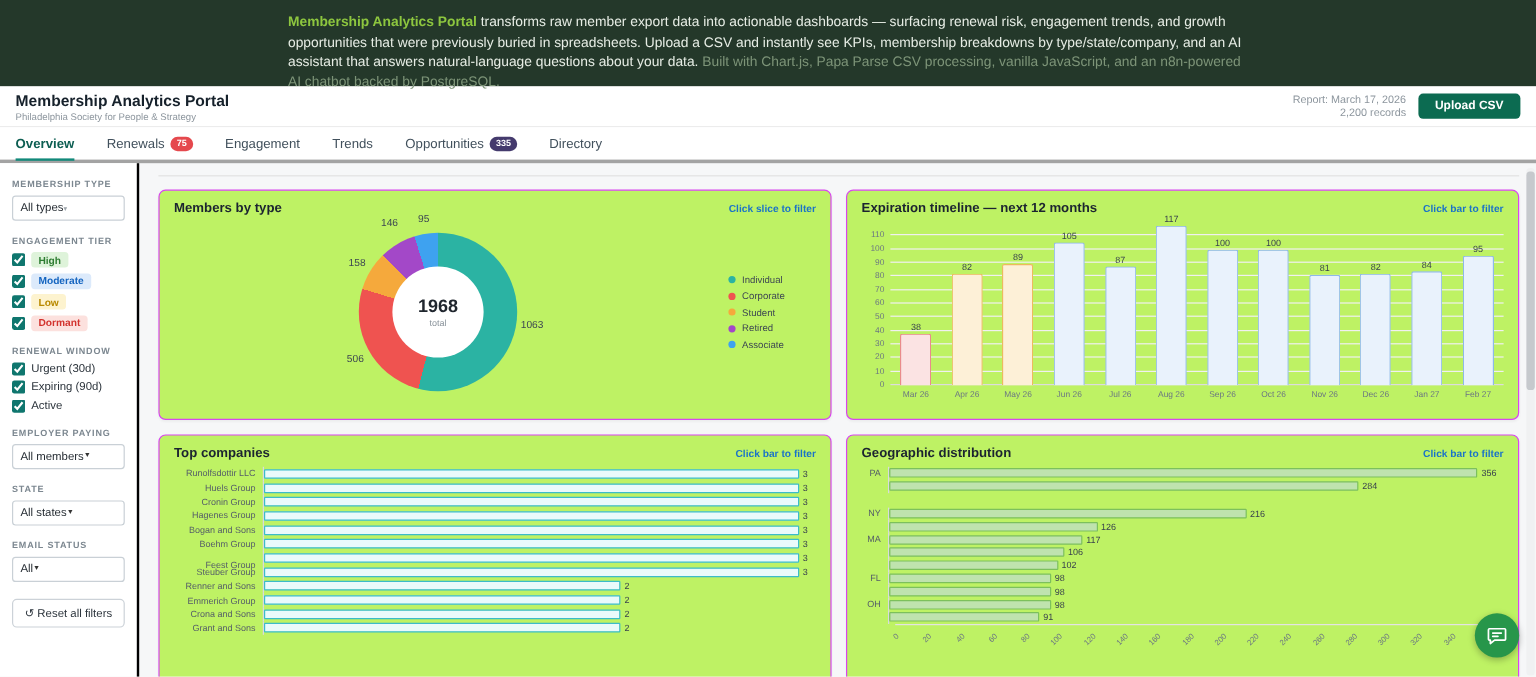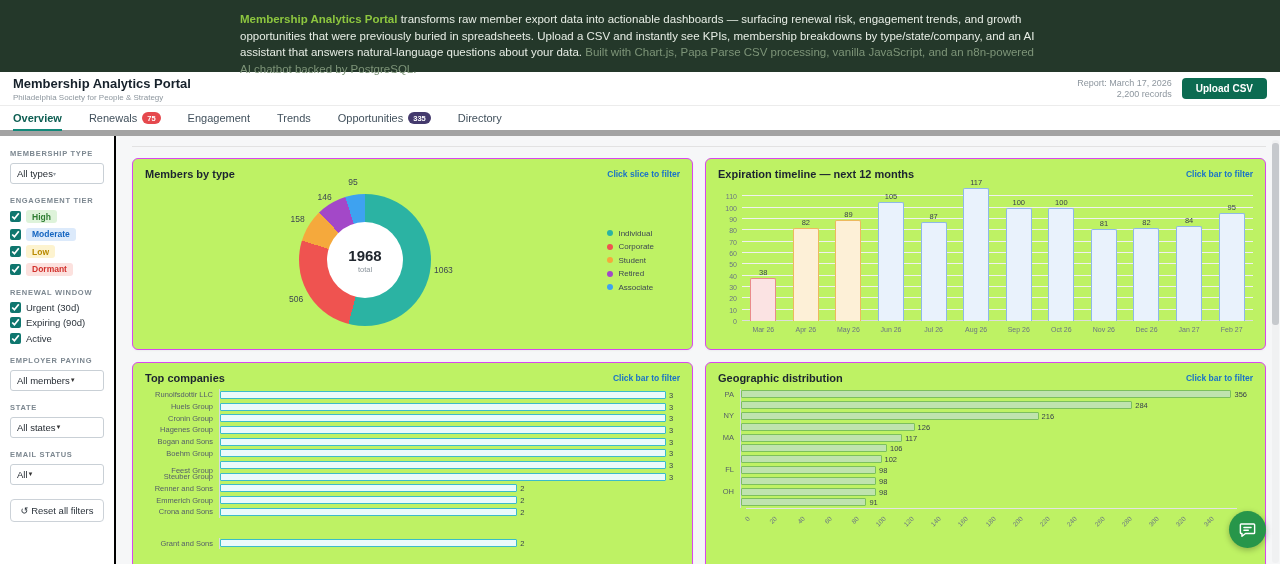--- a/index.html
+++ b/index.html
@@ -15,21 +15,21 @@
 
   
   .header{height:34px;background:#fff;display:flex;align-items:center;padding:0 13px;border-bottom:1px solid #ececec}
   .h-title{font-size:13px;font-weight:bold;color:#16212b}
   .h-sub{font-size:8px;color:#8d969e;margin-top:2px}
   .h-right{margin-left:auto;display:flex;align-items:center;gap:10px}
   .h-meta{text-align:right;font-size:9px;color:#8d969e;line-height:11px}
   .upload-btn{background:#0c6b51;color:#fff;font-size:10px;font-weight:bold;padding:5px 14px;border:none;border-radius:4px;font-family:inherit}
 
   
-  .nav{height:30px;background:#fff;border-bottom:6px solid #a3a3a3;display:flex;align-items:stretch;padding-left:13px;gap:27px}
+  .nav{height:30px;background:#fff;border-bottom:3px solid #a3a3a3;display:flex;align-items:stretch;padding-left:13px;gap:27px}
   .tab{display:flex;align-items:center;gap:5px;font-size:11px;color:#41505c;position:relative}
   .tab.active{color:#0d5e52;font-weight:bold}
   .tab.active::after{content:"";position:absolute;left:0;right:0;bottom:-1px;height:2px;background:#12897a}
   .badge{font-size:7.5px;font-weight:bold;color:#fff;border-radius:8px;padding:1.5px 5px;line-height:1.2}
 
   
   .shell{display:flex;height:428px}
   .sidebar{width:116px;background:#fff;border-right:2px solid #000000;padding:11px 10px;overflow:hidden;flex:none}
   .f-label{font-size:7.5px;font-weight:bold;letter-spacing:.7px;color:#7c8790;margin:12px 0 5px}
   .f-label.first{margin-top:2px}
@@ -226,21 +226,21 @@
             <div class="donut-wrap" data-interactable="true">
               <div class="donut-ring" data-interactable="true" style="background: conic-gradient(rgb(43, 179, 163) 0deg, rgb(43, 179, 163) 194.45deg, rgb(239, 83, 80) 194.45deg, rgb(239, 83, 80) 287.01deg, rgb(245, 169, 60) 287.01deg, rgb(245, 169, 60) 315.91deg, rgb(163, 72, 200) 315.91deg, rgb(163, 72, 200) 342.62deg, rgb(62, 162, 240) 342.62deg, rgb(62, 162, 240) 360deg);"></div>
               <div class="donut-hole" data-interactable="false">
                 <span class="donut-center-val" data-interactable="false">1968</span>
                 <span class="donut-center-lbl" data-interactable="false">total</span>
               </div>
               <div class="donut-labels" data-interactable="false">
                   <span class="donut-val" data-interactable="false" style="left: 153.4px; top: 84.9px;">1063</span>
                   <span class="donut-val" data-interactable="false" style="left: 6.1px; top: 113.6px;">506</span>
                   <span class="donut-val" data-interactable="false" style="left: 7.6px; top: 33.8px;">158</span>
-                  <span class="donut-val" data-interactable="false" style="left: 34.6px; top: 12px;">146</span>
+                  <span class="donut-val" data-interactable="false" style="left: 34.6px; top: 0;">146</span>
                   <span class="donut-val" data-interactable="false" style="left: 63.1px; top: -3.1px;">95</span>
                 </div>
             </div>
             <div class="legend" data-interactable="false">
                 <div class="legend-item" data-interactable="true">
                   <span class="legend-dot" data-interactable="false" style="background: rgb(43, 179, 163);"></span>
                   <span class="legend-label" data-interactable="false">Individual</span>
                 </div>
                 <div class="legend-item" data-interactable="true">
                   <span class="legend-dot" data-interactable="false" style="background: rgb(239, 83, 80);"></span>
@@ -453,21 +453,21 @@
                   <span class="hval" data-interactable="false" style="left: calc(66.6667% + 3px);">2</span>
                 </div>
               </div>
               <div class="hrow" data-interactable="false" style="height: 11.7px;">
                 <span class="hlabel" data-interactable="false" style="width: 74px;">Crona and Sons</span>
                 <div class="htrack" data-interactable="false">
                   <div class="hbar" data-interactable="true" style="width: 66.6667%; background: rgb(234, 250, 251); border-color: rgb(59, 188, 201);"></div>
                   <span class="hval" data-interactable="false" style="left: calc(66.6667% + 3px);">2</span>
                 </div>
               </div>
-              <div class="hrow" data-interactable="false" style="height: 11.7px; margin-top: 20px;">
+              <div class="hrow" data-interactable="false" style="height: 11.7px;">
                 <span class="hlabel" data-interactable="false" style="width: 74px;">Grant and Sons</span>
                 <div class="htrack" data-interactable="false">
                   <div class="hbar" data-interactable="true" style="width: 66.6667%; background: rgb(234, 250, 251); border-color: rgb(59, 188, 201);"></div>
                   <span class="hval" data-interactable="false" style="left: calc(66.6667% + 3px);">2</span>
                 </div>
               </div>
             </div>
         </section>
 
         <section class="card row2" data-interactable="false">
@@ -483,21 +483,21 @@
                   <span class="hval" data-interactable="false" style="left: calc(98.8889% + 3px);">356</span>
                 </div>
               </div>
               <div class="hrow" data-interactable="false" style="height: 10.8px;">
                 <span class="hlabel" data-interactable="false" style="width: 22px;"></span>
                 <div class="htrack" data-interactable="false">
                   <div class="hbar" data-interactable="true" style="width: 78.8889%; background: rgb(191, 227, 174); border-color: rgb(124, 192, 92);"></div>
                   <span class="hval" data-interactable="false" style="left: calc(78.8889% + 3px);">284</span>
                 </div>
               </div>
-              <div class="hrow" data-interactable="false" style="height: 10.8px;">
+              <div class="hrow" data-interactable="false" style="height: 10.8px; margin-top: 12px;">
                 <span class="hlabel" data-interactable="false" style="width: 22px;">NY</span>
                 <div class="htrack" data-interactable="false">
                   <div class="hbar" data-interactable="true" style="width: 60%; background: rgb(191, 227, 174); border-color: rgb(124, 192, 92);"></div>
                   <span class="hval" data-interactable="false" style="left: calc(60% + 3px);">216</span>
                 </div>
               </div>
               <div class="hrow" data-interactable="false" style="height: 10.8px;">
                 <span class="hlabel" data-interactable="false" style="width: 22px;"></span>
                 <div class="htrack" data-interactable="false">
                   <div class="hbar" data-interactable="true" style="width: 35%; background: rgb(191, 227, 174); border-color: rgb(124, 192, 92);"></div>

